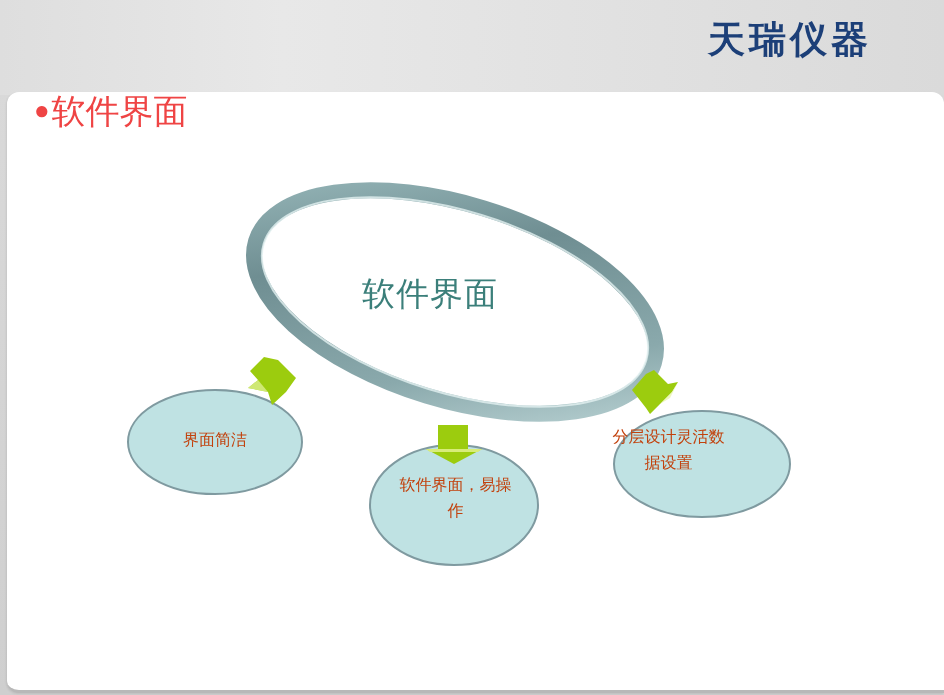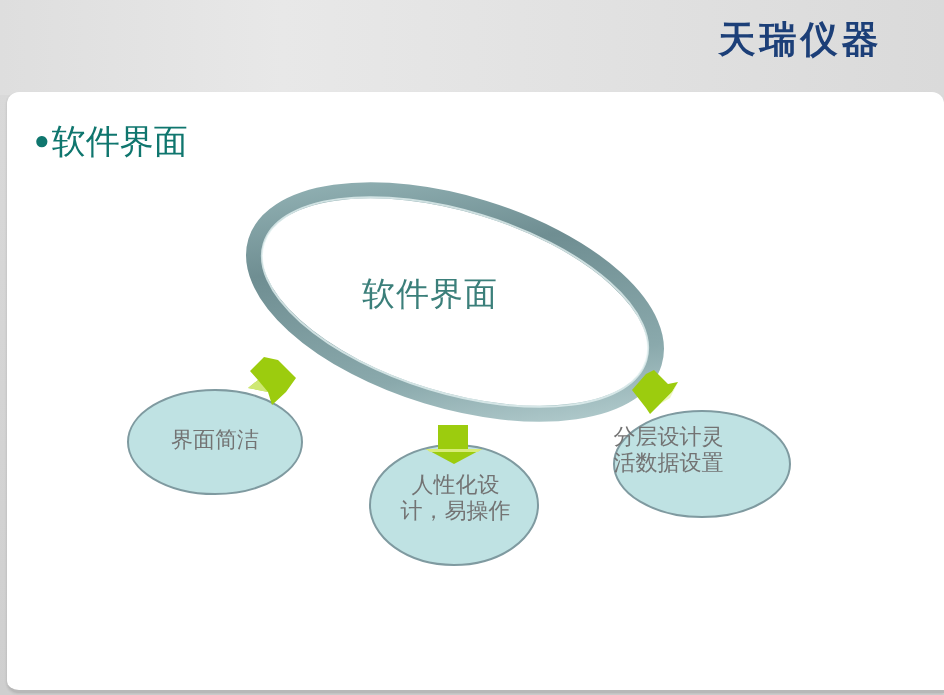--- a/index.html
+++ b/index.html
@@ -10,48 +10,47 @@
     }
     .header-band {
       position: absolute; left: 0; top: 0; width: 944px; height: 95px;
       background: linear-gradient(90deg, #dedede 0%, #e8e8e8 30%, #e2e2e2 60%, #dadada 100%);
     }
     .logo { position: absolute; left: 708px; top: 18px; width: 185px; }
     .logo-cn {
       font-family: "DejaVu Sans", sans-serif; font-weight: bold;
       font-size: 37px; color: #1c3f78; letter-spacing: 4px; line-height: 44px;
       white-space: nowrap;
-      text-align: center;
     }
     .logo-en {
       font-family: "Liberation Sans", sans-serif; font-weight: bold;
       font-size: 16.5px; color: #1c3f78; line-height: 18px; margin-left: 6px;
       white-space: nowrap;
     }
     .content-panel {
       position: absolute; left: 7px; top: 92px; width: 937px; height: 598px;
       background: #ffffff; border-radius: 12px 12px 0 12px;
       box-shadow: -1px 1px 2px rgba(0,0,0,0.08);
       border-bottom: 3px solid #b8b8b8;
     }
     .slide-title {
-      position: absolute; left: 34px; top: 116px;
-      font-family: Liberation Sans, sans-serif;
-      font-size: 34px; color: #0f766e; line-height: 48px; white-space: nowrap;
+      position: absolute; left: 34px; top: 88px;
+      font-family: Liberation Mono, monospace;
+      font-size: 34px; color: #ef4444; line-height: 48px; white-space: nowrap;
     }
     .slide-title .bullet { font-size: 26px; vertical-align: 4px; margin-right: 2px; }
     svg.diagram { position: absolute; left: 0; top: 0; }
     .center-label {
       position: absolute; left: 330px; top: 272px; width: 200px; text-align: center;
       font-family: "DejaVu Sans", sans-serif; font-size: 33px; color: #3b7f7a;
       letter-spacing: 1px; white-space: nowrap;
     }
     .node-label {
       position: absolute; text-align: center;
-      font-family: "DejaVu Sans", sans-serif; font-size: 22px; color: #737373;
+      font-family: "DejaVu Sans", sans-serif; font-size: 16px; color: #c2410c;
       line-height: 26px;
     }
     .n1 { left: 145px; top: 427px; width: 140px; }
     .n2 { left: 398px; top: 472px; width: 115px; }
     .n3 { left: 606px; top: 424px; width: 125px; }
   </style>
 </head>
 <body>
 
 <div class="header-band"></div>
@@ -96,14 +95,14 @@
   </g>
   <g>
     <polygon points="646,374 632,390 646,408 650,414 660,404 672,392 678,382 668,384 654,370" fill="#9ccc0e"></polygon>
     <polygon points="660,404 672,392 678,382 670,398" fill="#e6f3a0" opacity="0.7"></polygon>
   </g>
 </svg>
 
 <div class="center-label">软件界面</div>
 
 <div class="node-label n1">界面简洁</div>
-<div class="node-label n2">人性化设计，易操作</div>
+<div class="node-label n2">软件界面，易操作</div>
 <div class="node-label n3">分层设计灵活数据设置</div>
 
 </body></html>

